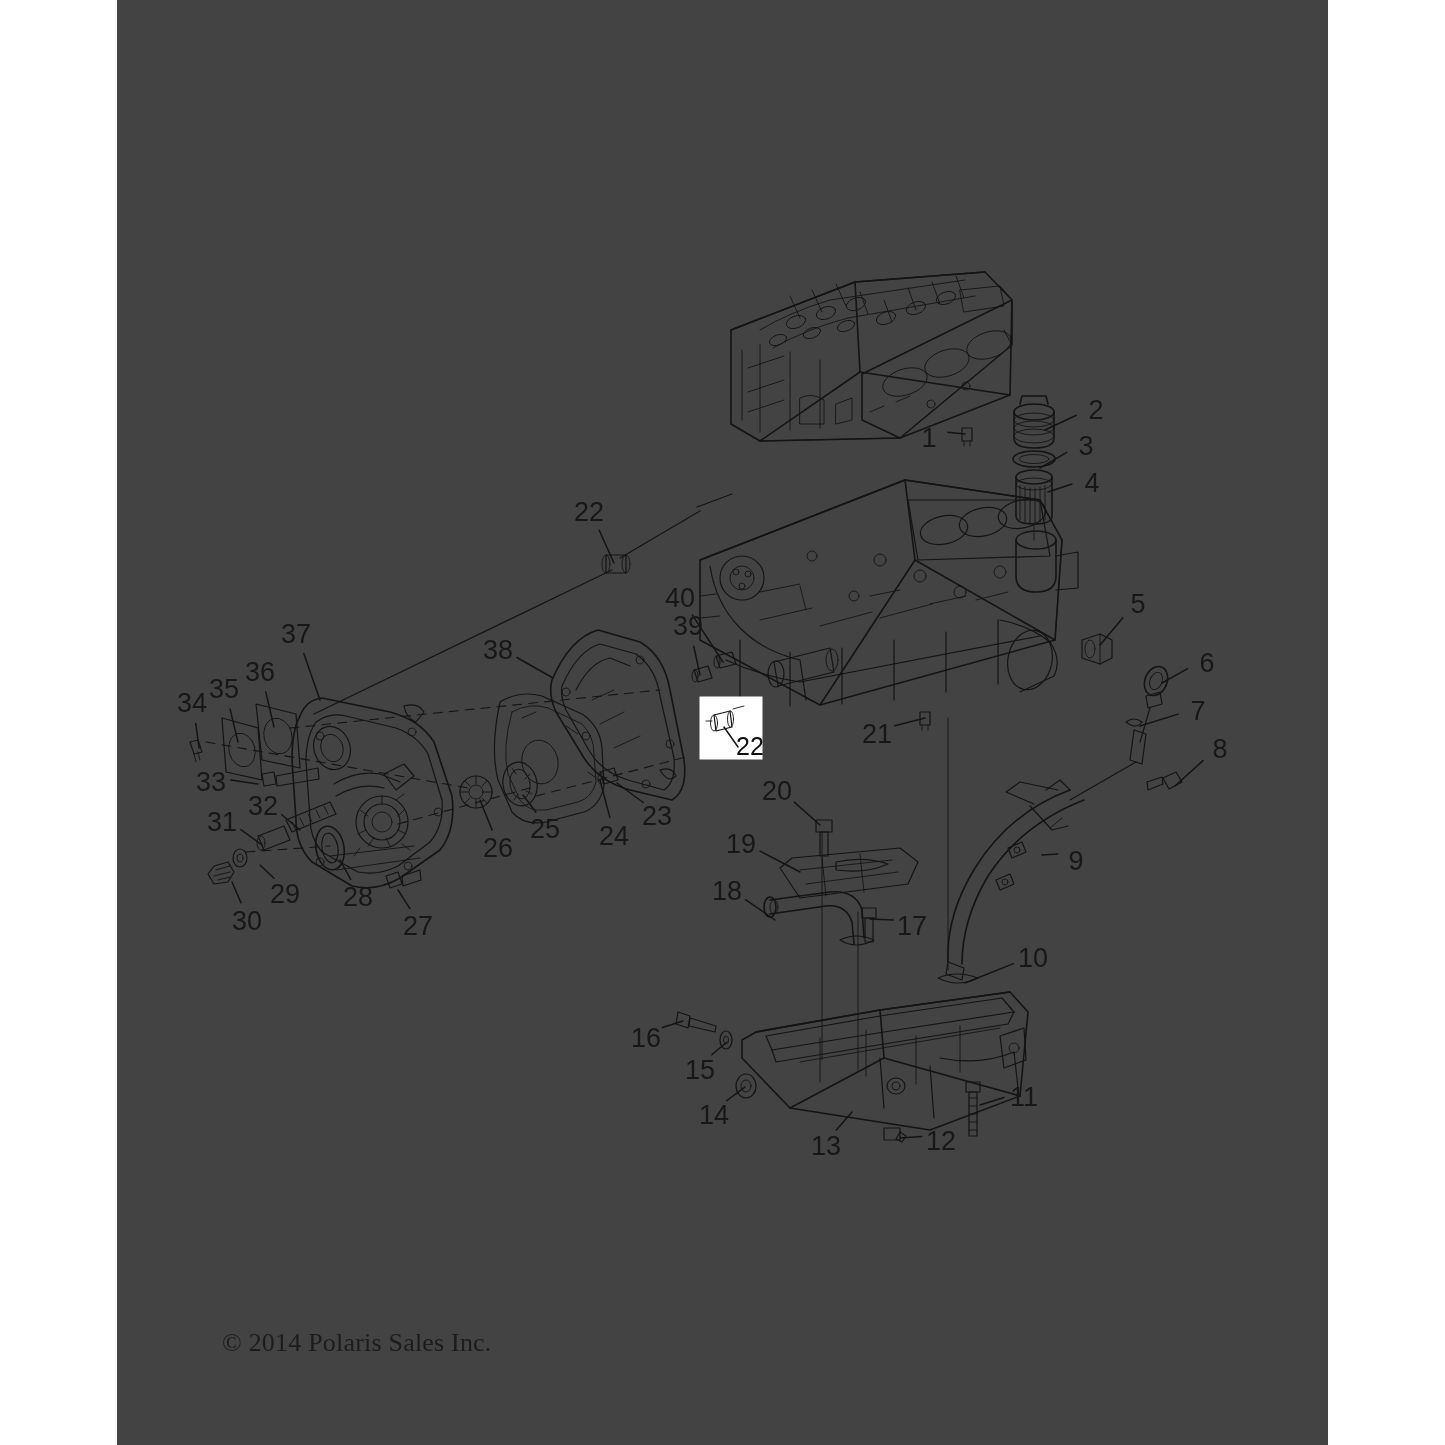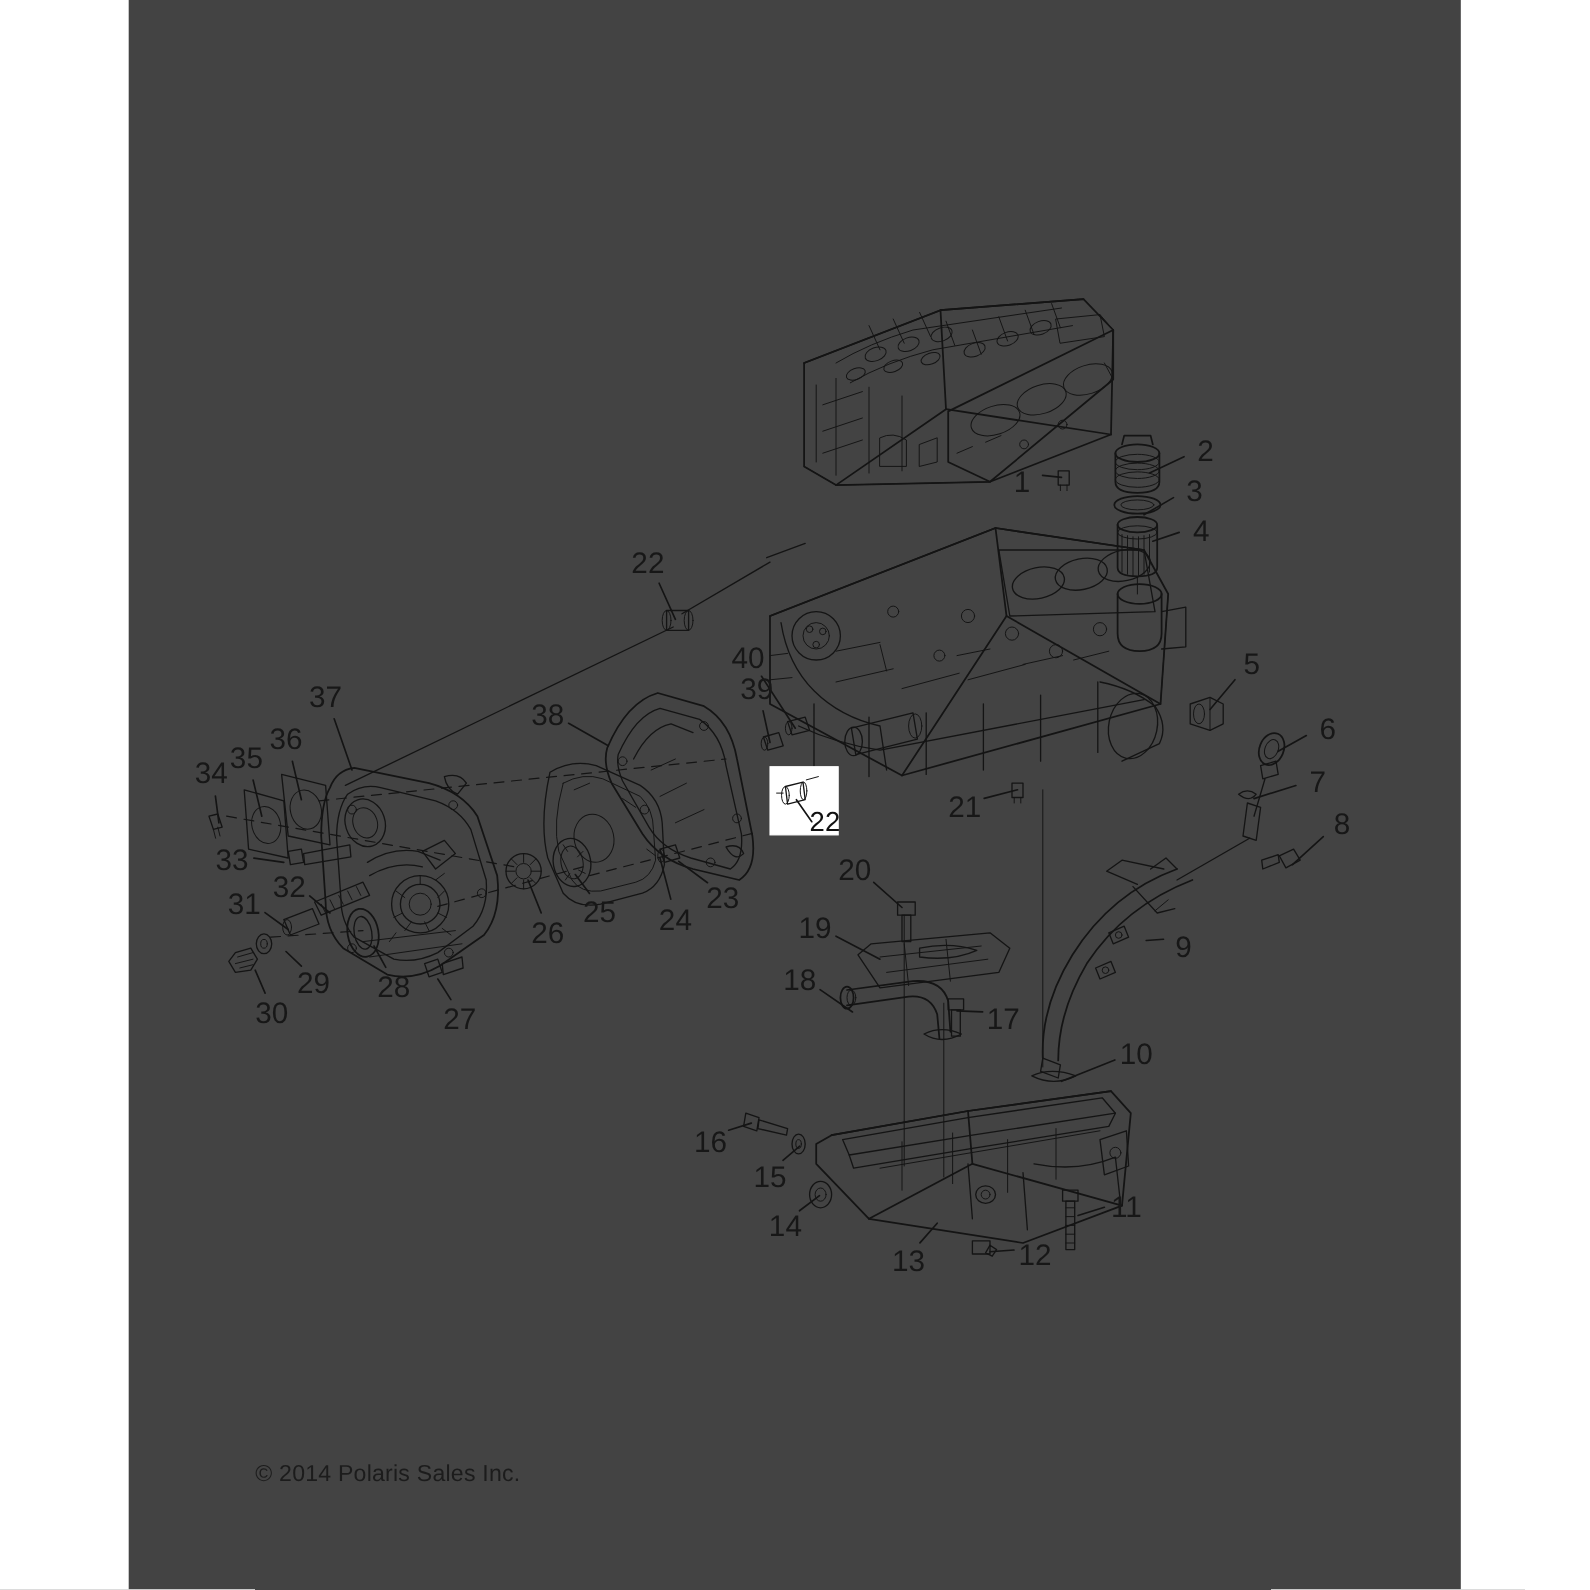--- a/index.html
+++ b/index.html
@@ -27,27 +27,27 @@
   #diagram-svg {
     position: absolute;
     left: 0;
     top: 0;
     width: 1445px;
     height: 1445px;
     display: block;
   }
   .copyright {
     position: absolute;
-    left: 232px;
+    left: 222px;
     top: 1328px;
-    font-size: 21px;
+    font-size: 26px;
     color: #1c1c1c;
     letter-spacing: 0.2px;
     white-space: nowrap;
-    font-family: Liberation Sans, sans-serif;
+    font-family: Liberation Serif, serif;
   }
   
 </style>
 </head>
 <body>
 
 <div id="page" style="background: rgb(255, 255, 255);">
 
   <div id="panel" style="left: 117px; top: 0px; width: 1211px; height: 1445px; background: rgb(67, 67, 67);"></div>
 

